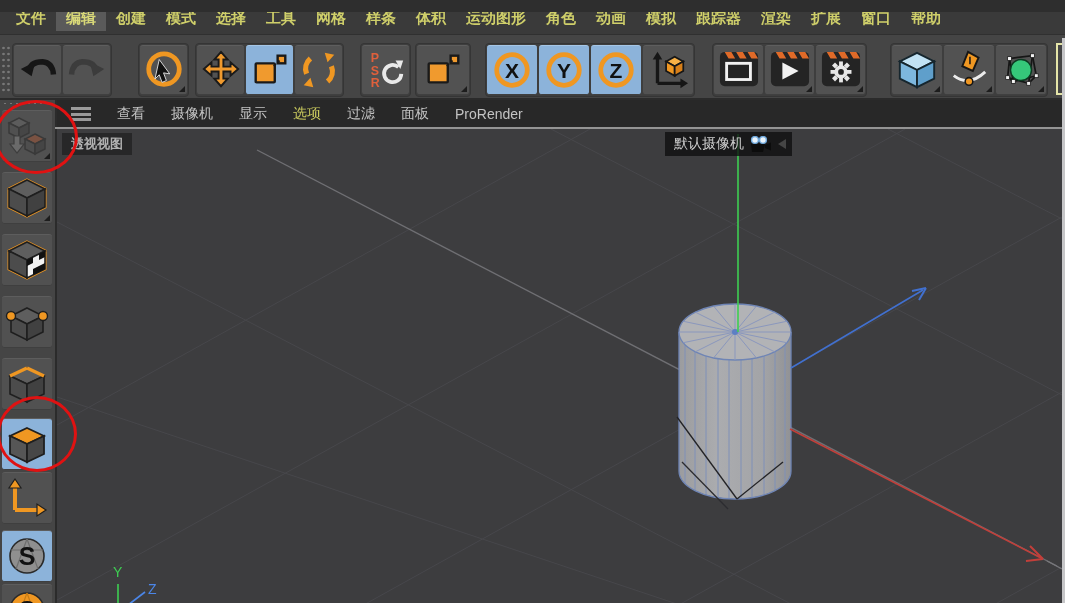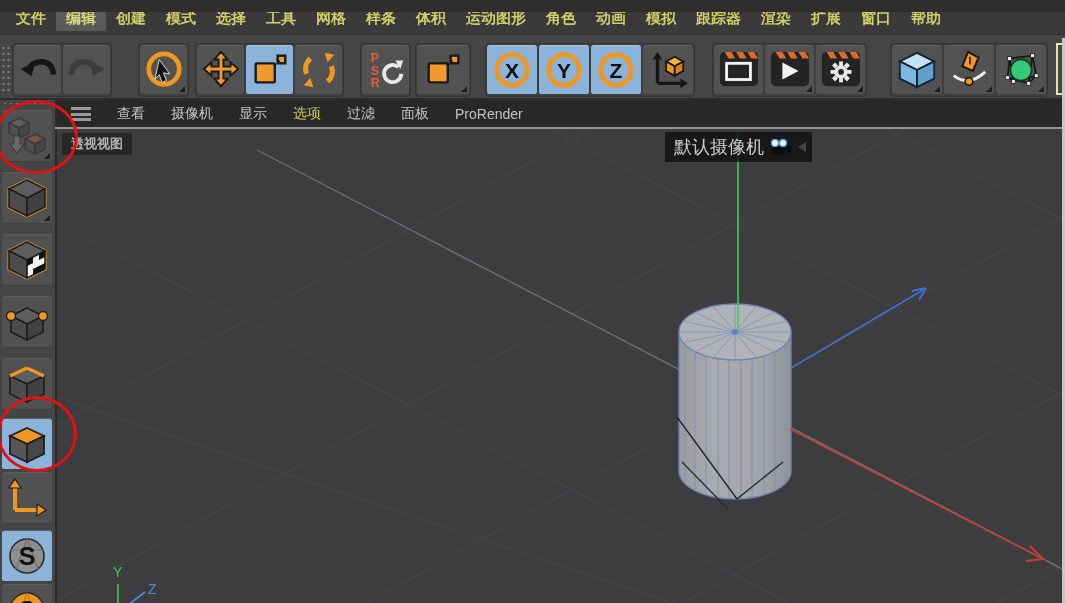--- a/index.html
+++ b/index.html
@@ -44,21 +44,21 @@
               display:flex;align-items:center;gap:26px;padding-left:14px;}
   .vp-menu-item{font-size:14px;color:#c3c3c3;white-space:nowrap;}
   .vp-menu-item.hl{color:#cbcb5e;}
   .burger{width:20px;height:14px;border-top:3px solid #9a9a9a;border-bottom:3px solid #9a9a9a;position:relative;}
   .burger:after{content:"";position:absolute;left:0;top:3px;width:20px;height:3px;background:#9a9a9a;}
   .vp-topline{position:absolute;left:55px;top:115px;width:1010px;height:2px;background:#949494;}
   .viewport{position:absolute;left:57px;top:117px;width:1005px;height:483px;background:#3d3d3f;}
   .vp-label{position:absolute;left:5px;top:4px;background:rgba(22,22,22,.55);color:#b2b2b2;
             font-size:13px;padding:2px 9px;font-weight:bold;}
   .cam-label{position:absolute;left:608px;top:3px;background:rgba(14,14,14,.78);color:#cdcdcd;
-             font-size:18px;padding:3px 6px 3px 9px;display:flex;align-items:center;gap:5px;}
+             font-size:14px;padding:3px 6px 3px 9px;display:flex;align-items:center;gap:5px;}
   .gap-col{position:absolute;left:55px;top:88px;width:2px;height:515px;background:#2b2b2b;}
   .sep-row{position:absolute;left:0;top:86px;width:1065px;height:2px;background:#2b2b2b;}
   .edge-right{position:absolute;left:1062px;top:26px;width:3px;height:577px;background:#c6c6c8;}
   .edge-bottom{position:absolute;left:55px;top:600px;width:1010px;height:3px;background:#c6c6c8;}
   
   .anno{position:absolute;border:3px solid #e01212;border-radius:50%;pointer-events:none;z-index:50;}
 </style>
 </head>
 <body>
 

